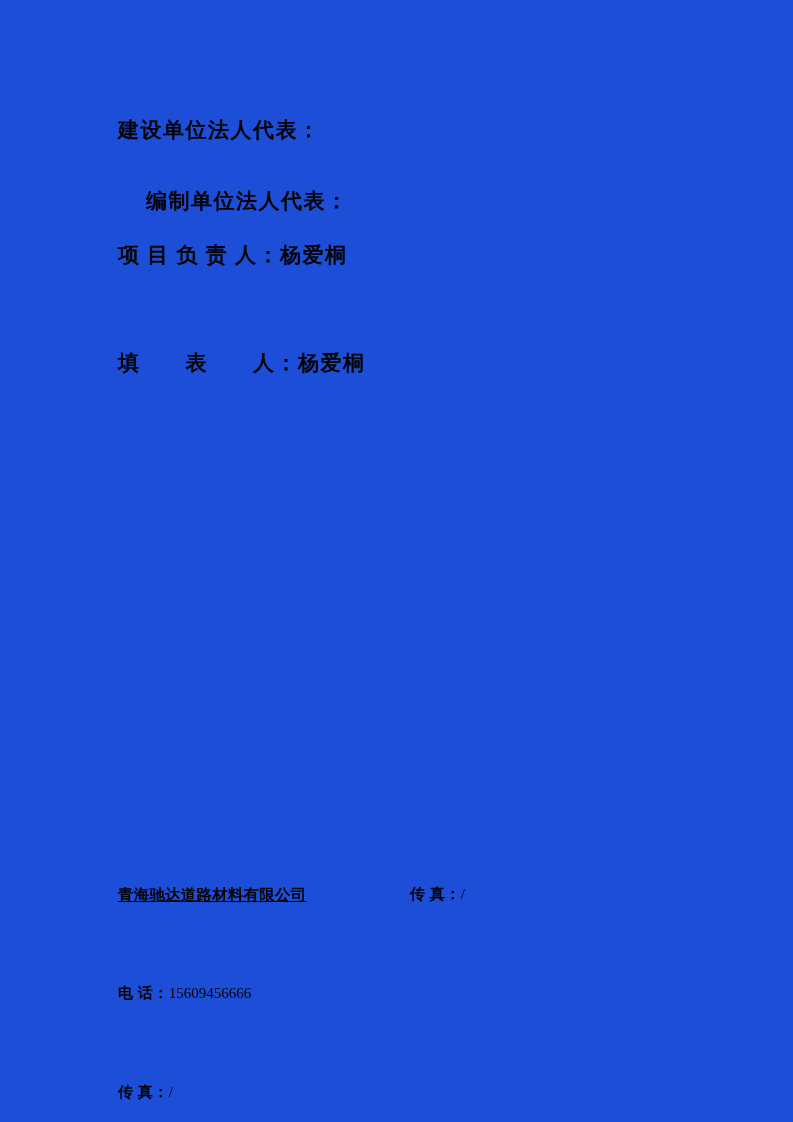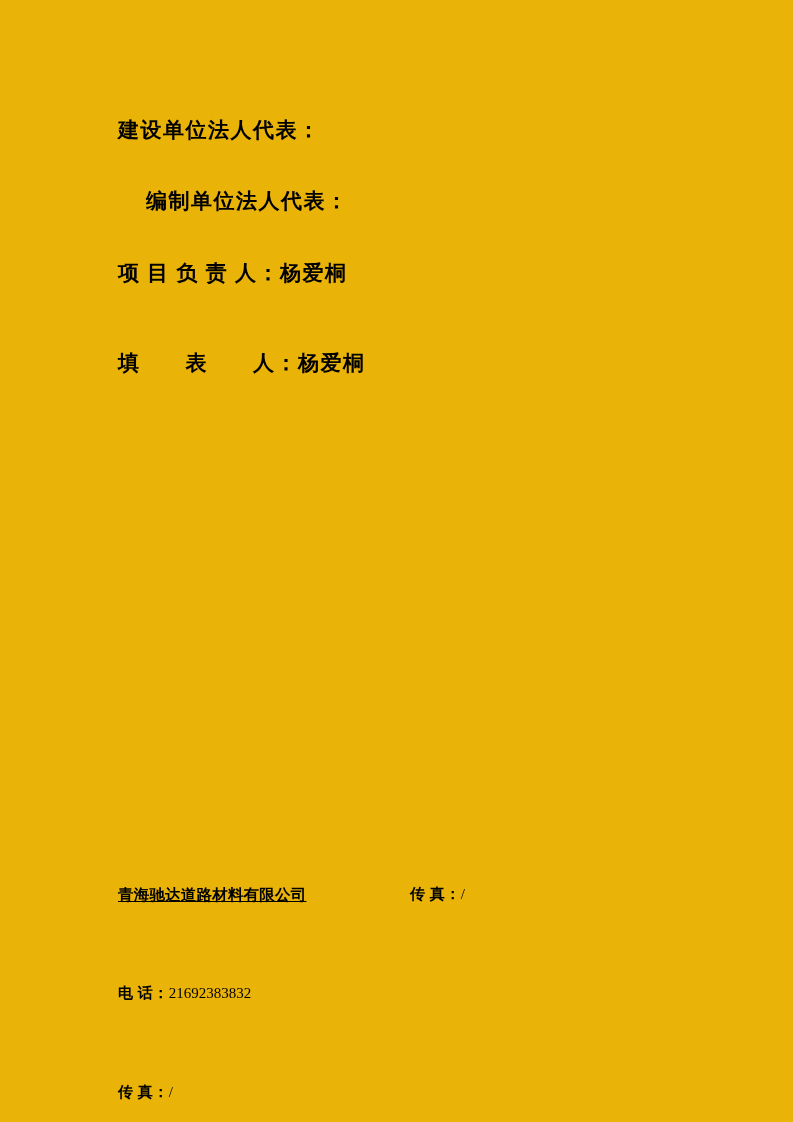--- a/index.html
+++ b/index.html
@@ -4,21 +4,21 @@
 <style>
   html, body {
     margin: 0;
     padding: 0;
     background: #ffffff;
   }
   .page {
     position: relative;
     width: 793px;
     height: 1122px;
-    background: #eab308;
+    background: #1d4ed8;
     color: #000000;
     font-family: "Liberation Serif", "DejaVu Serif", serif;
     overflow: hidden;
   }
 
   
   .signature-block {
     position: absolute;
     left: 118px;
     top: 0;
@@ -28,21 +28,21 @@
     position: absolute;
     left: 0;
     font-size: 21px;
     font-weight: bold;
     line-height: 22px;
     letter-spacing: 1.5px;
     white-space: pre;
   }
   .sig-line-0 { top: 119px; }
   .sig-line-1 { top: 190px; margin-left: 28px; }
-  .sig-line-2 { top: 262px; }
+  .sig-line-2 { top: 244px; }
   .sig-line-3 { top: 352px; }
 
   
   .contact-col {
     position: absolute;
     top: 812px;
     font-size: 15px;
     line-height: 33px;
     white-space: pre;
   }
@@ -69,21 +69,21 @@
 
   <div class="signature-block">
     <div class="sig-line sig-line-0">建设单位法人代表：</div>
     <div class="sig-line sig-line-1">编制单位法人代表：</div>
     <div class="sig-line sig-line-2">项 目 负 责 人：杨爱桐</div>
     <div class="sig-line sig-line-3">填　　表　　人：杨爱桐</div>
   </div>
 
   <div class="contact-col contact-col-left">
     <div class="company-name">青海驰达道路材料有限公司</div>
-    <div class="contact-row"><span class="row-label">电 话：</span><span class="row-value">21692383832</span></div>
+    <div class="contact-row"><span class="row-label">电 话：</span><span class="row-value">15609456666</span></div>
     <div class="contact-row"><span class="row-label">传 真：</span><span class="row-value">/</span></div>
     
     
   </div>
 
   <div class="contact-col contact-col-right">
     <div class="contact-row"><span class="row-label">传 真：</span><span class="row-value">/</span></div>
     
     
     

